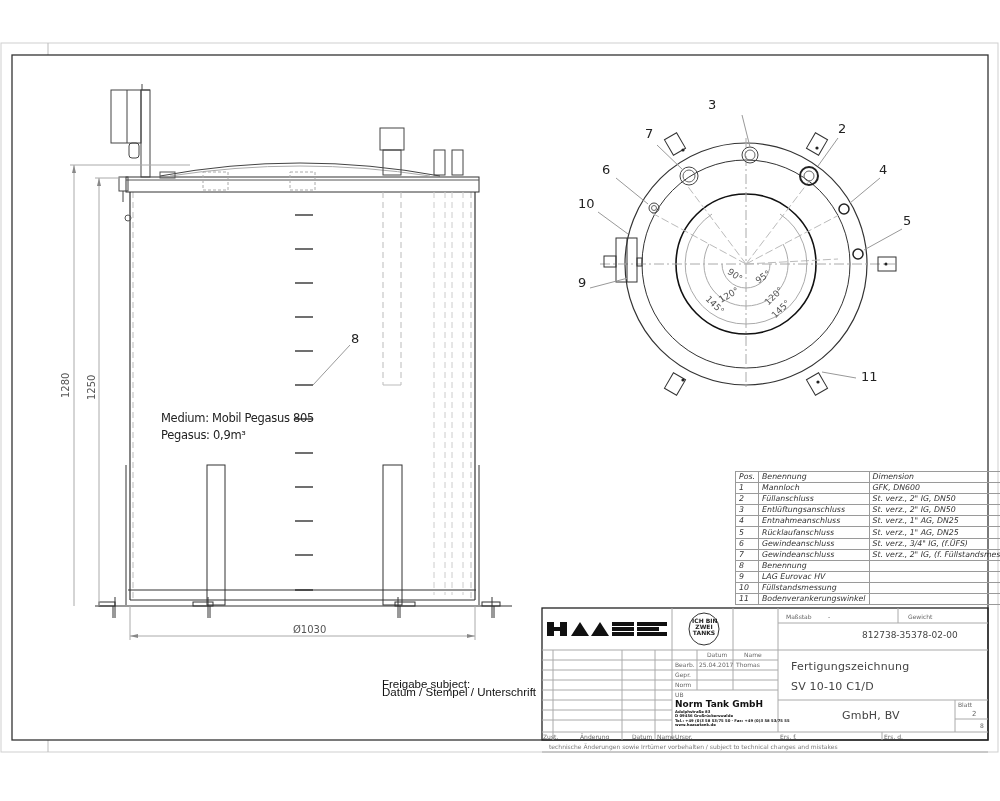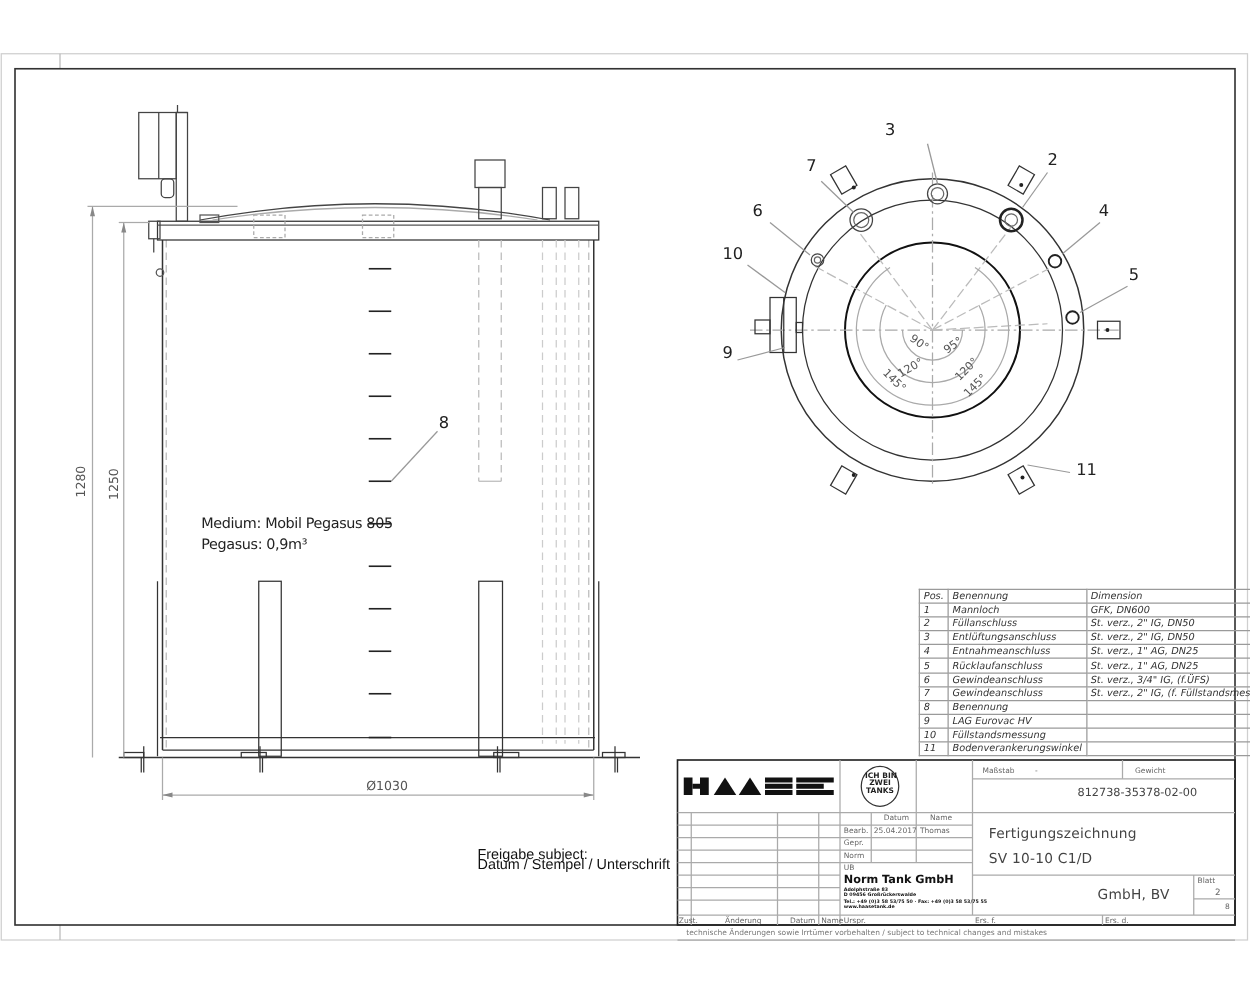--- a/index.html
+++ b/index.html
@@ -367,21 +367,21 @@
 <div class="tb big" style="left:791px; top:680px;">SV 10-10 C1/D</div>
 
 <div class="tb" style="left:675px; top:699px; font-size:9px; color:#111; font-weight:bold;">Norm Tank GmbH</div>
 <div class="tb" style="left:675px; top:710px; font-size:3.8px; line-height:4.4px; color:#111; font-weight:bold;">
   <div>Adolphstraße 83</div>
   <div>D 09456 Großrückerswalde</div>
   <div>Tel.: +49 (0)3 58 53/75 50 · Fax: +49 (0)3 58 53/75 55</div>
   <div>www.haasetank.de</div>
 </div>
 
-<div class="tb big" style="left:842px; top:709px;margin-left:36px;">GmbH, BV</div>
+<div class="tb big" style="left:842px; top:709px;">GmbH, BV</div>
 <div class="tb small" style="left:958px; top:701px;">Blatt</div>
 <div class="tb small" style="left:972px; top:710px; font-size:7px;">2</div>
 <div class="tb small" style="left:980px; top:722px;">8</div>
 
 <div class="tb small" style="left:543px; top:733px;">Zust.</div>
 <div class="tb small" style="left:580px; top:733px;">Änderung</div>
 <div class="tb small" style="left:632px; top:733px;">Datum</div>
 <div class="tb small" style="left:657px; top:733px;">Name</div>
 <div class="tb small" style="left:675px; top:733px;">Urspr.</div>
 <div class="tb small" style="left:780px; top:733px;">Ers. f.</div>

